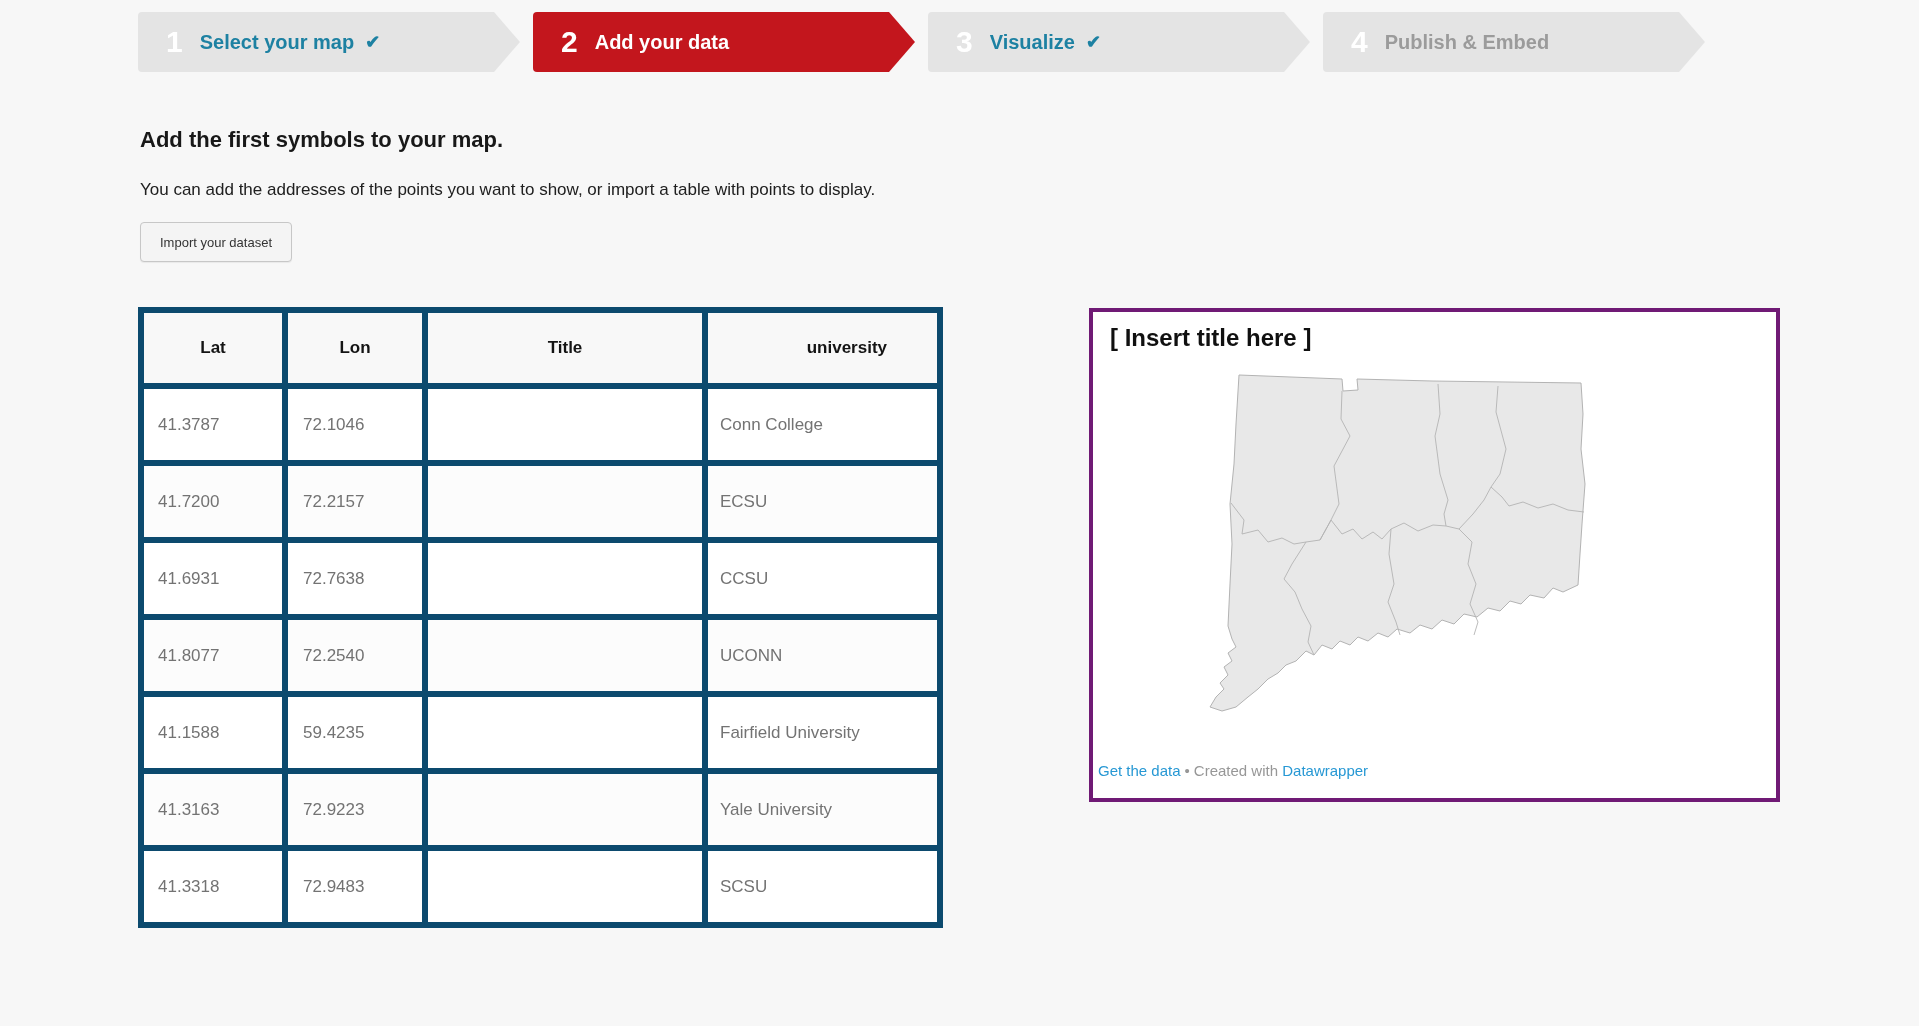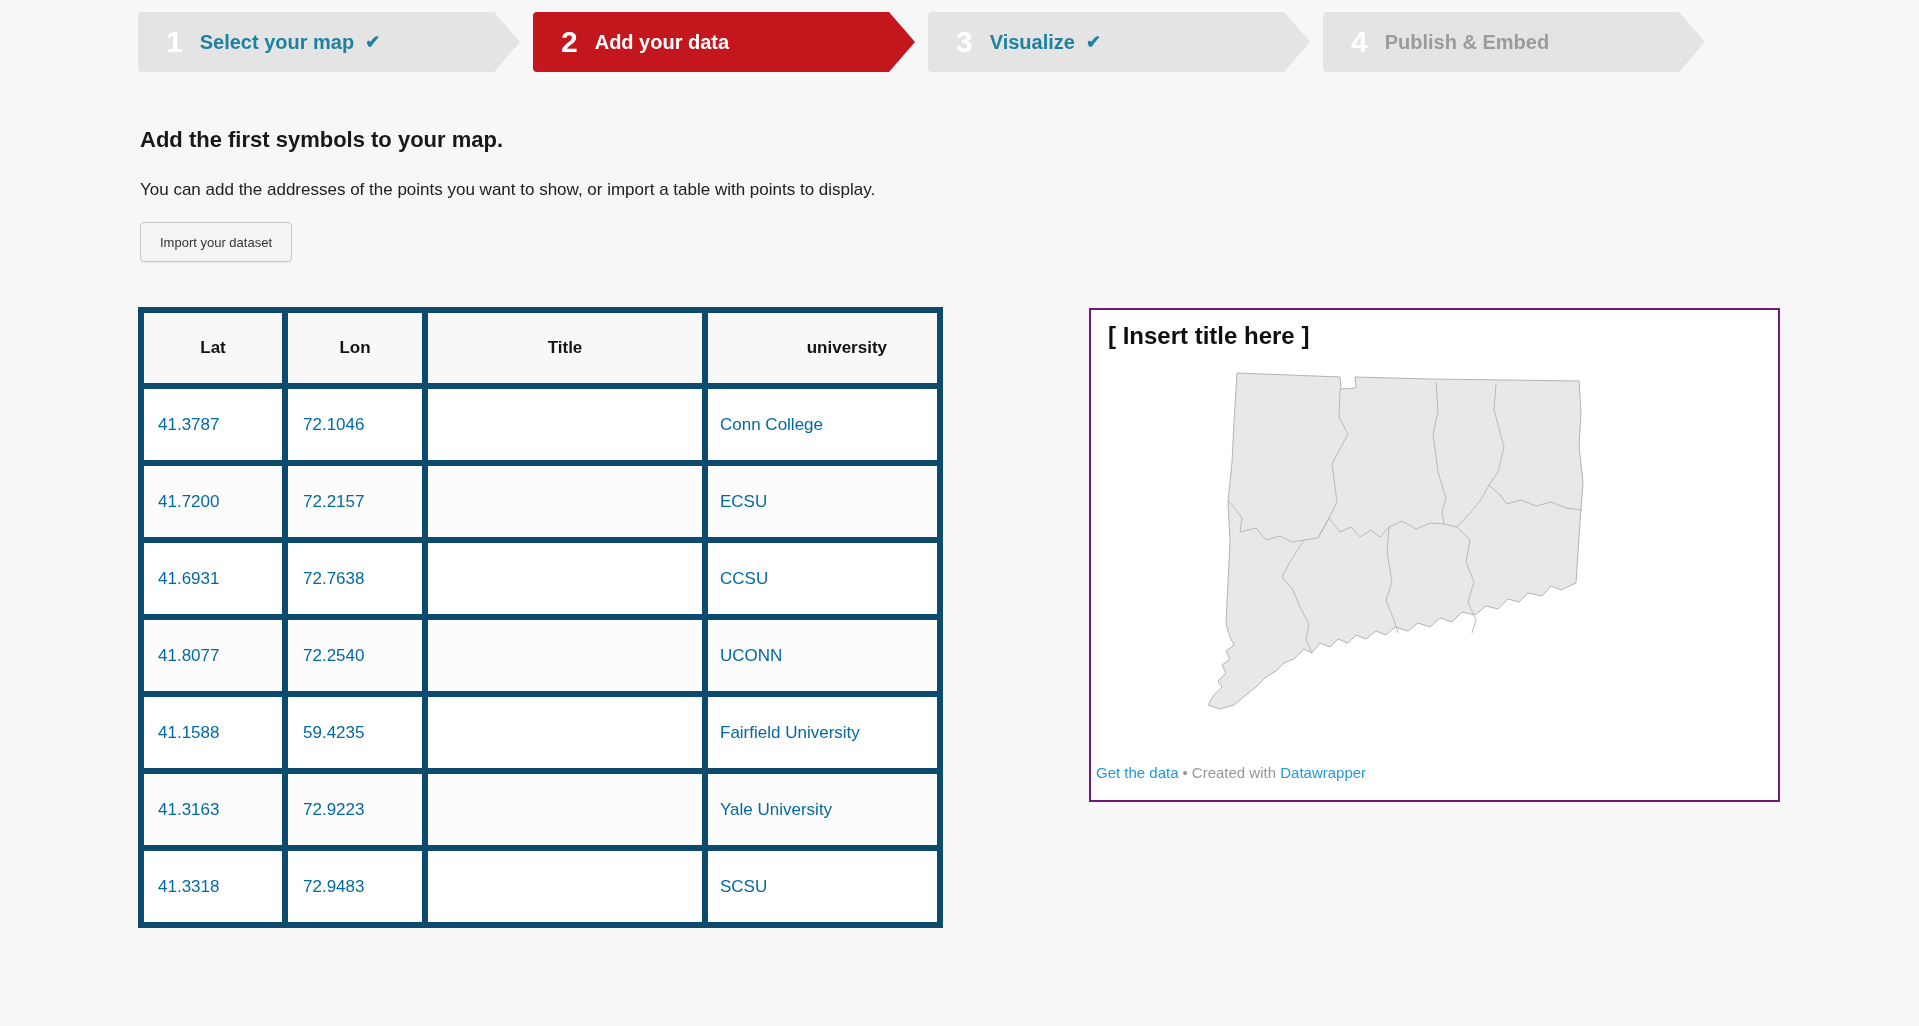--- a/index.html
+++ b/index.html
@@ -38,28 +38,28 @@
     box-shadow:0 1px 1px rgba(0,0,0,.06);cursor:pointer;
   }
   
   .data-table{
     position:absolute;left:138px;top:307px;width:799px;
     border-collapse:collapse;background:#ffffff;font-size:17px;table-layout:fixed;
   }
   .data-table th,.data-table td{border:6px solid #0c4a6e;box-sizing:border-box;overflow:hidden;white-space:nowrap;}
   .data-table thead th{height:76px;background:#f8f8f8;font-weight:bold;text-align:center;color:#141414;}
   .data-table thead th.col-3{text-align:right;padding-right:50px;}
-  .data-table tbody td{height:77px;color:#0369a1;background:#ffffff;}
+  .data-table tbody td{height:77px;color:#737373;background:#ffffff;}
   .data-table tbody tr:nth-child(even) td{background:#fcfcfc;}
   .col-0{width:144px;} .col-1{width:140px;} .col-2{width:280px;} .col-3{width:235px;}
   td.col-0{padding-left:14px;} td.col-1{padding-left:15px;} td.col-2{padding-left:12px;} td.col-3{padding-left:12px;}
   
   .preview-panel{
     position:absolute;left:1089px;top:308px;width:691px;height:494px;
-    background:#ffffff;border:2px solid #701a75;box-sizing:border-box;
+    background:#ffffff;border:4px solid #701a75;box-sizing:border-box;
   }
   .preview-title{position:absolute;left:17px;top:12px;font-size:24px;font-weight:bold;color:#101010;}
   .map-box{position:absolute;left:99px;top:62px;width:395px;height:340px;}
   .preview-footer{position:absolute;left:5px;bottom:19px;font-size:15px;color:#979797;}
   .preview-footer a{color:#2798d4;text-decoration:none;cursor:pointer;}
   .footer-sep{margin:0 4px;}
 </style>
 </head>
 <body>
 

